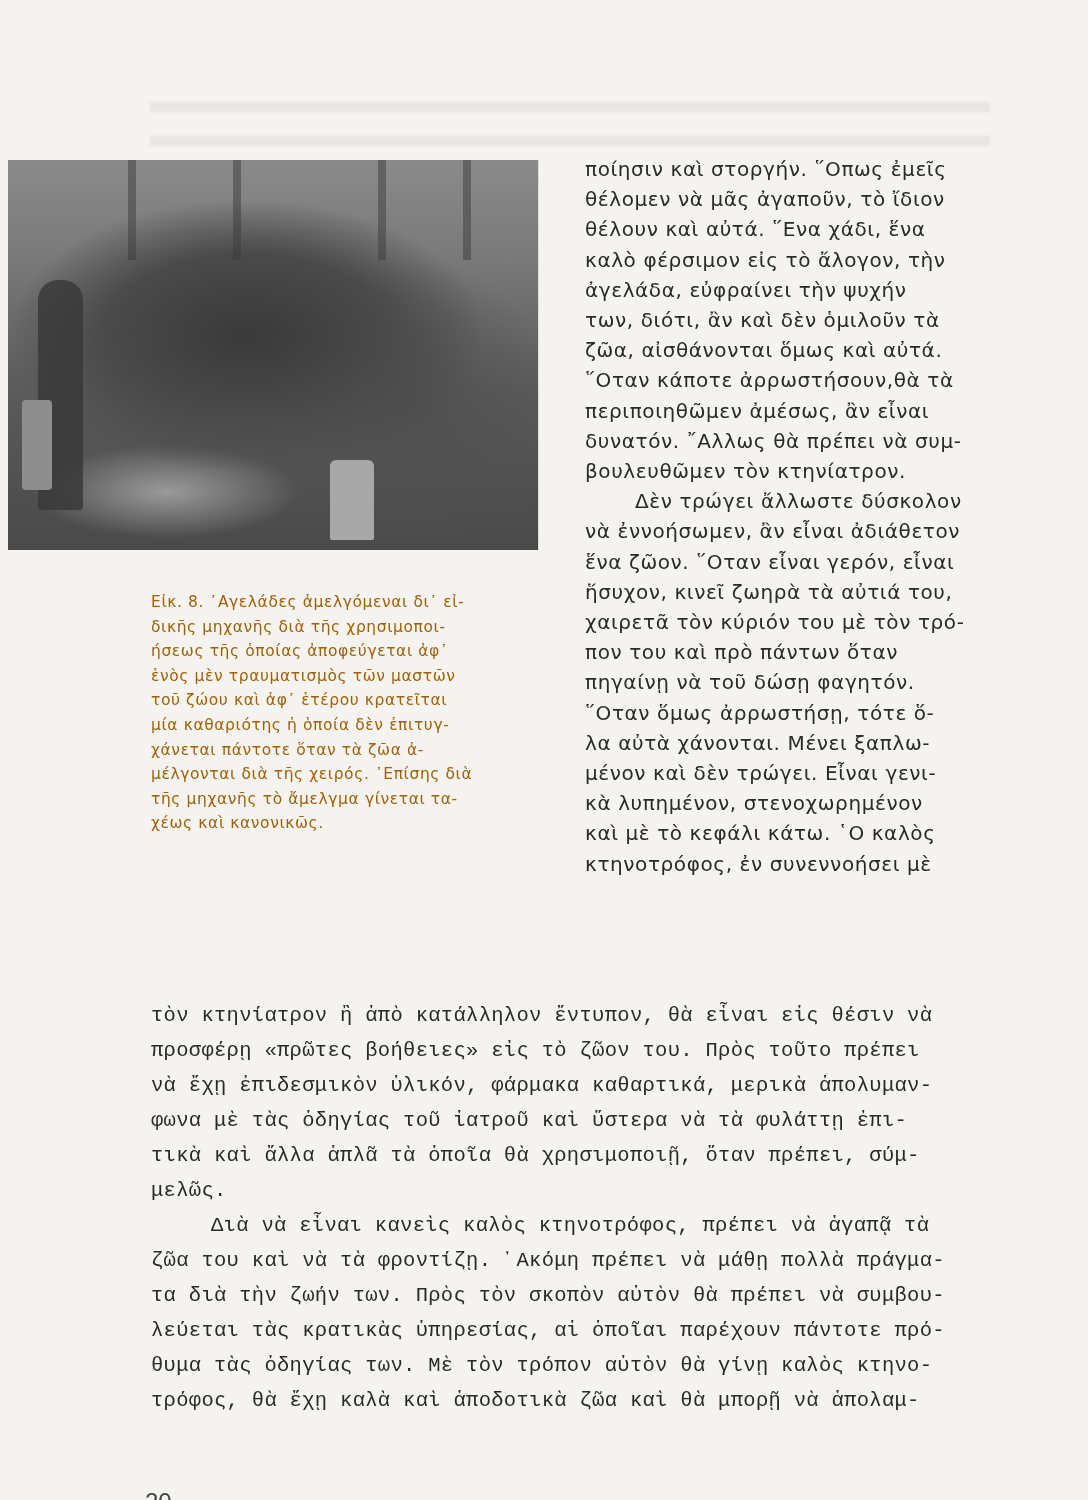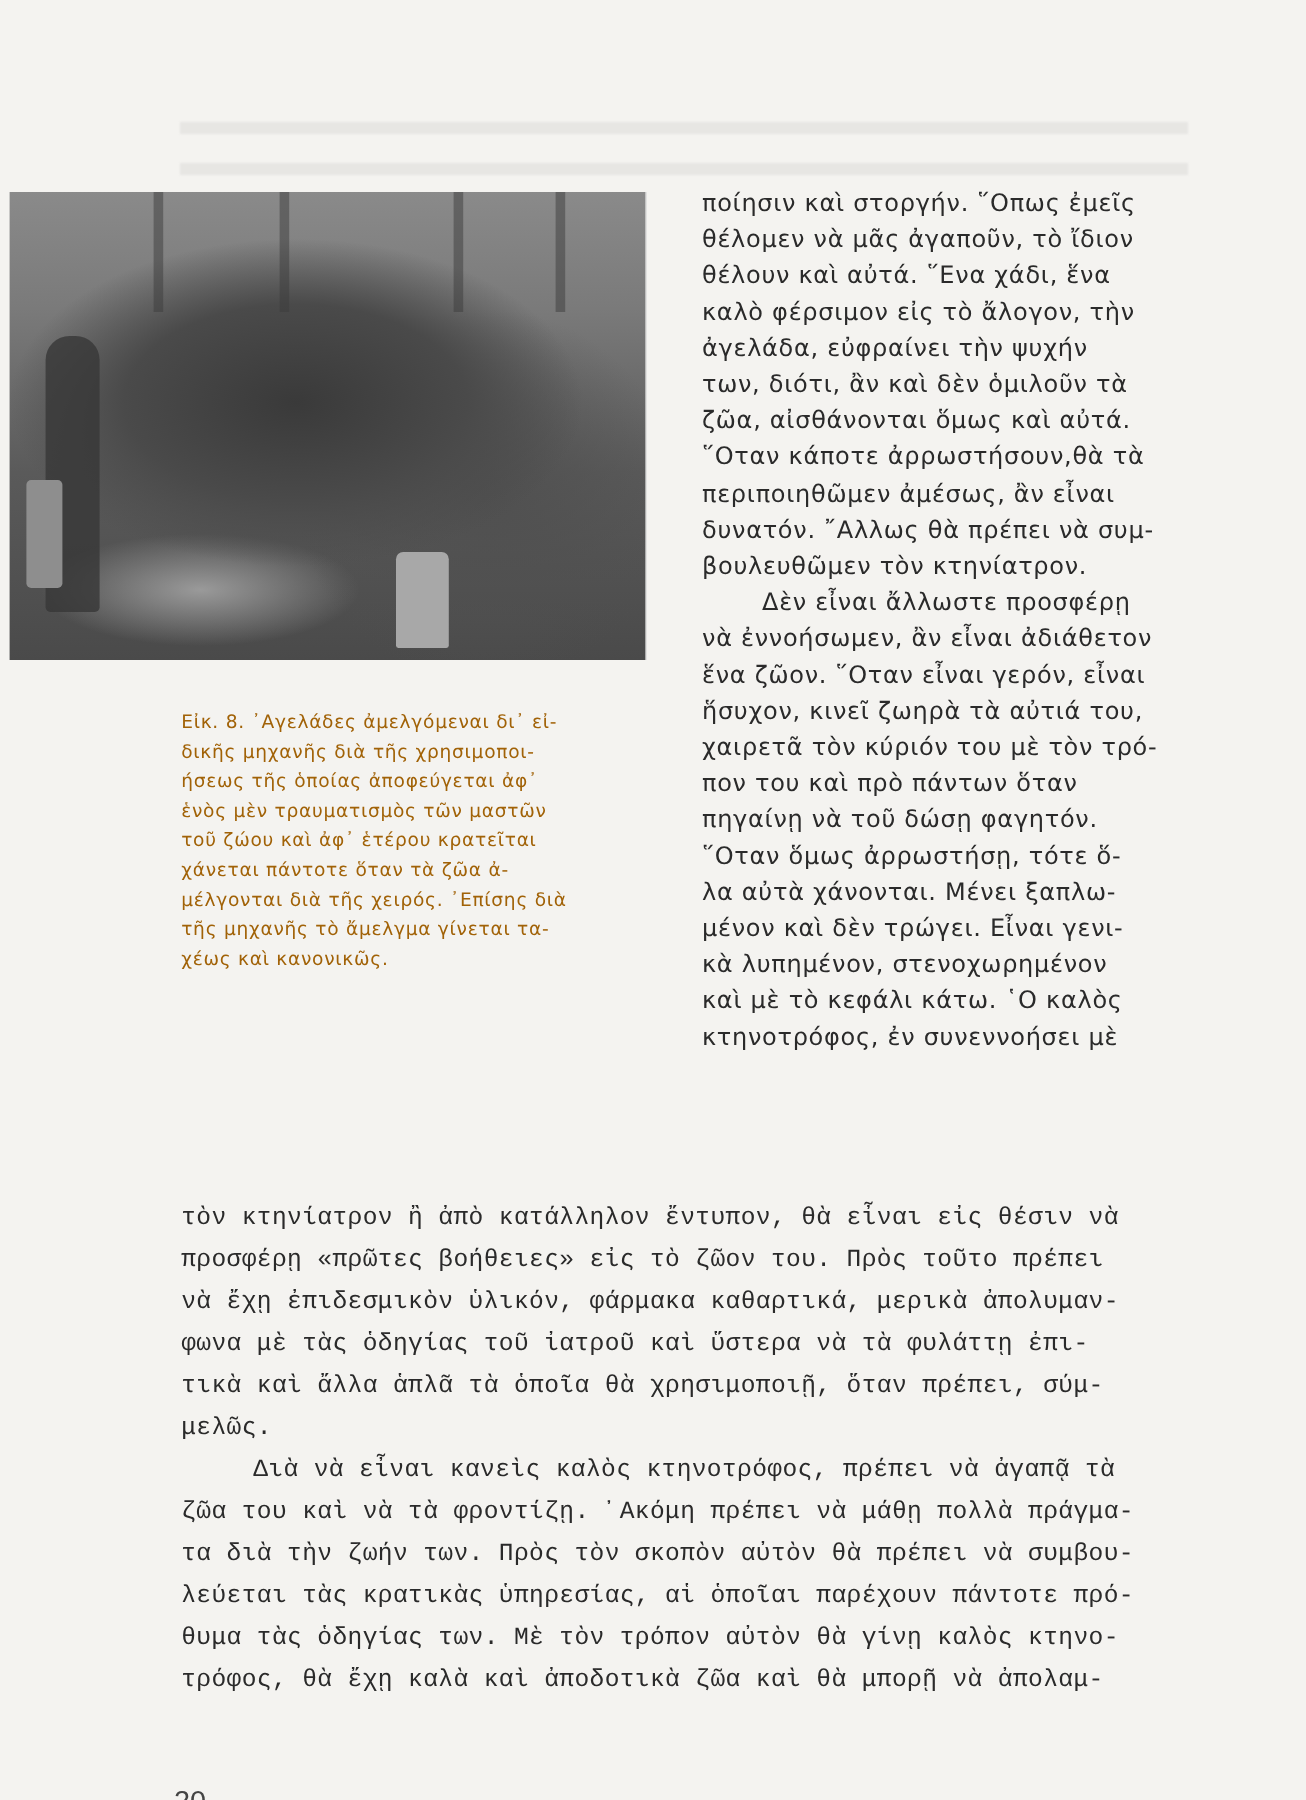--- a/index.html
+++ b/index.html
@@ -65,39 +65,40 @@
   <div class="can2"></div>
   <div class="can"></div>
 </div>
 
 <div class="caption">
   <p>Εἰκ. 8. ᾿Αγελάδες ἀμελγόμεναι δι᾿ εἰ-</p>
   <p>δικῆς μηχανῆς διὰ  τῆς χρησιμοποι-</p>
   <p>ήσεως τῆς ὁποίας ἀποφεύγεται ἀφ᾿</p>
   <p>ἑνὸς μὲν τραυματισμὸς τῶν μαστῶν</p>
   <p>τοῦ ζώου καὶ ἀφ᾿ ἑτέρου κρατεῖται</p>
+  <p>μία καθαριότης ἡ ὁποία δὲν ἐπιτυγ-</p>
   <p>χάνεται πάντοτε ὅταν τὰ ζῶα ἀ-</p>
   <p>μέλγονται διὰ τῆς χειρός. ᾿Επίσης διὰ</p>
   <p>τῆς μηχανῆς τὸ ἄμελγμα γίνεται τα-</p>
   <p>χέως καὶ κανονικῶς.</p>
 </div>
 
 <div class="col-right">
   <p>ποίησιν καὶ στοργήν. ῞Οπως ἐμεῖς</p>
   <p>θέλομεν νὰ μᾶς ἀγαποῦν, τὸ ἴδιον</p>
   <p>θέλουν καὶ αὐτά. ῞Ενα χάδι, ἕνα</p>
   <p>καλὸ φέρσιμον εἰς τὸ ἄλογον, τὴν</p>
   <p>ἀγελάδα, εὐφραίνει τὴν  ψυχήν</p>
   <p>των, διότι, ἂν καὶ δὲν ὁμιλοῦν τὰ</p>
   <p>ζῶα, αἰσθάνονται ὅμως καὶ αὐτά.</p>
   <p>῞Οταν κάποτε ἀρρωστήσουν,θὰ τὰ</p>
   <p>περιποιηθῶμεν ἀμέσως, ἂν εἶναι</p>
   <p>δυνατόν. ῎Αλλως θὰ πρέπει νὰ συμ-</p>
   <p>βουλευθῶμεν τὸν κτηνίατρον.</p>
-  <p class="indent-r">Δὲν εἶναι ἄλλωστε προσφέρῃ</p>
+  <p class="indent-r">Δὲν τρώγει ἄλλωστε δύσκολον</p>
   <p>νὰ ἐννοήσωμεν, ἂν εἶναι ἀδιάθετον</p>
   <p>ἕνα ζῶον. ῞Οταν εἶναι γερόν, εἶναι</p>
   <p>ἥσυχον, κινεῖ ζωηρὰ τὰ αὐτιά του,</p>
   <p>χαιρετᾶ τὸν κύριόν του μὲ τὸν τρό-</p>
   <p>πον του καὶ πρὸ πάντων ὅταν</p>
   <p>πηγαίνῃ νὰ τοῦ δώσῃ φαγητόν.</p>
   <p>῞Οταν ὅμως ἀρρωστήσῃ, τότε ὅ-</p>
   <p>λα αὐτὰ χάνονται. Μένει ξαπλω-</p>
   <p>μένον καὶ δὲν τρώγει. Εἶναι γενι-</p>
   <p>κὰ  λυπημένον,  στενοχωρημένον</p>

